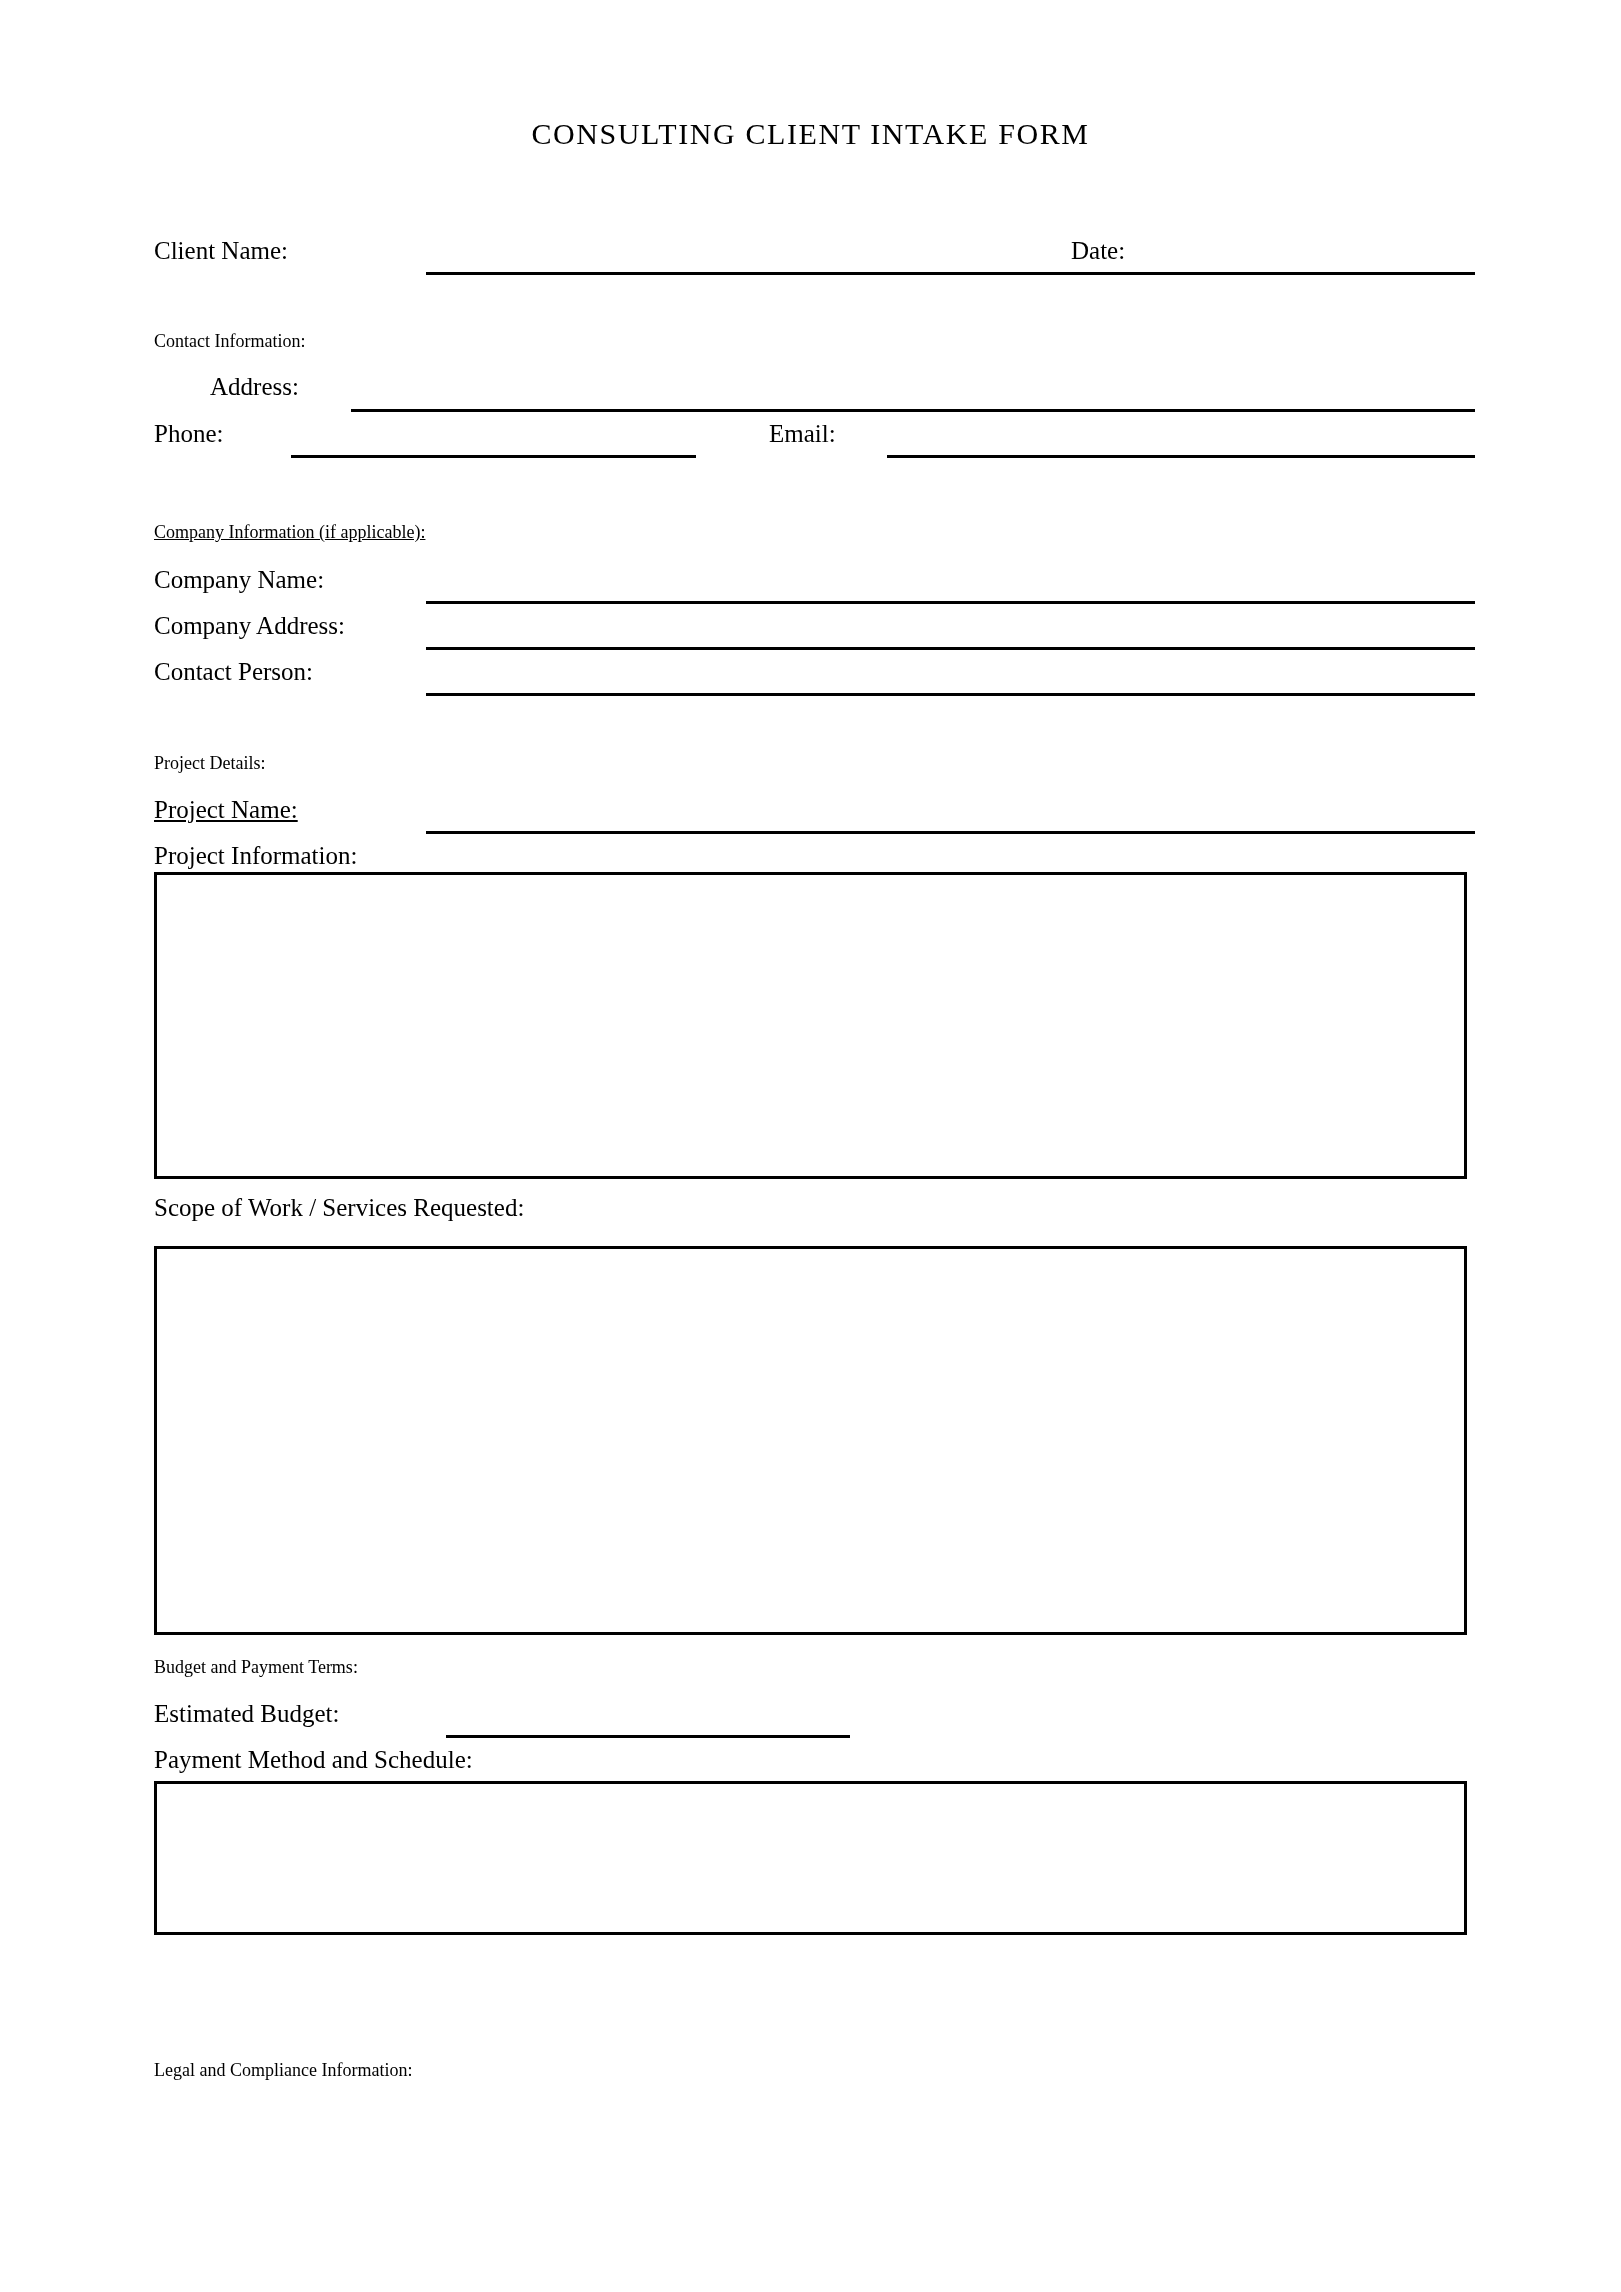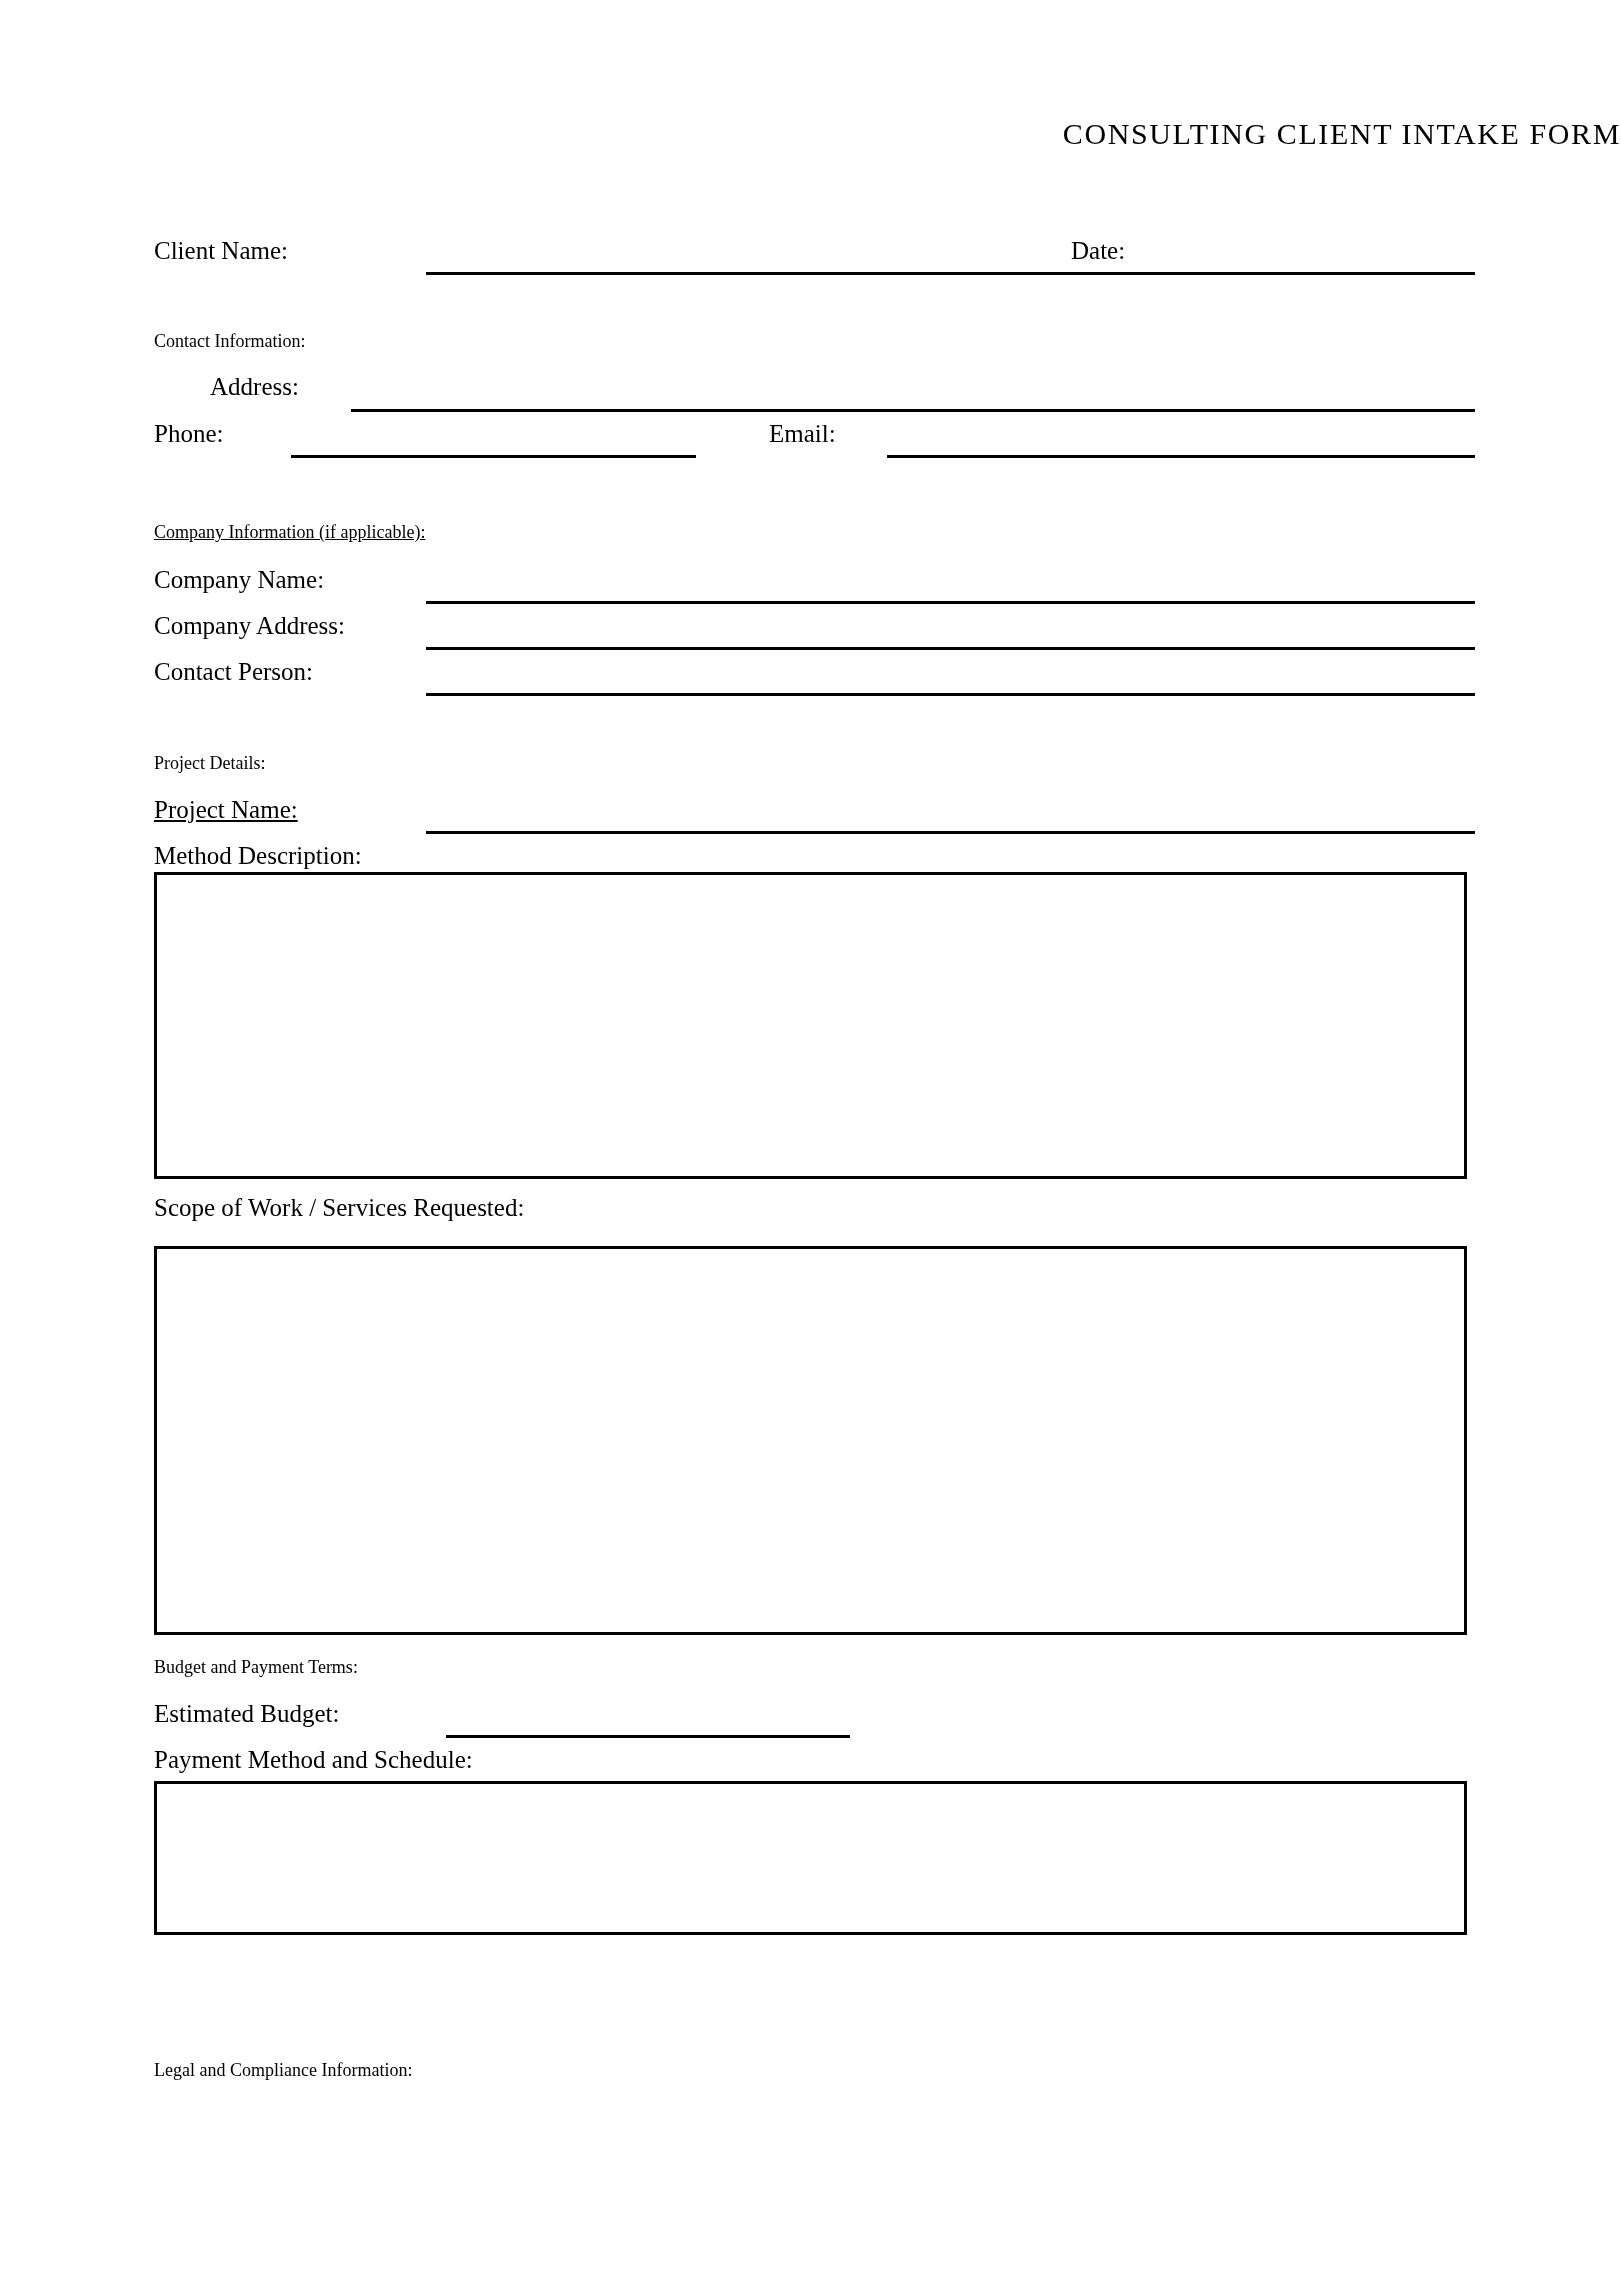--- a/index.html
+++ b/index.html
@@ -20,21 +20,21 @@
     overflow: hidden;
     box-sizing: border-box;
   }
 
   
   .form-title {
     position: absolute;
     left: 0;
     top: 117px;
     width: 1621px;
-    text-align: right;
+    text-align: center;
     font-size: 30px;
     letter-spacing: 1.6px;
     font-weight: 400;
     white-space: nowrap;
   }
 
   
   .label {
     position: absolute;
     font-size: 25px;
@@ -96,21 +96,21 @@
   <div class="rule" style="left:426px; top:647px; width:1049px;"></div>
 
   <div class="label" style="left:154px; top:657px;">Contact Person:</div>
   <div class="rule" style="left:426px; top:693px; width:1049px;"></div>
 
   <div class="section-head" style="left:154px; top:749px;">Project Details:</div>
 
   <div class="label" style="left:154px; top:795px;text-decoration:underline;">Project Name:</div>
   <div class="rule" style="left:426px; top:831px; width:1049px;"></div>
 
-  <div class="label" style="left:154px; top:841px;">Method Description:</div>
+  <div class="label" style="left:154px; top:841px;">Project Information:</div>
   <div class="answer-box" style="left:154px; top:872px; width:1313px; height:307px;"></div>
 
   <div class="label" style="left:154px; top:1193px;">Scope of Work / Services Requested:</div>
   <div class="answer-box" style="left:154px; top:1246px; width:1313px; height:389px;"></div>
 
   <div class="section-head" style="left:154px; top:1653px;">Budget and Payment Terms:</div>
 
   <div class="label" style="left:154px; top:1699px;text-align:center;">Estimated Budget:</div>
   <div class="rule" style="left:446px; top:1735px; width:404px;"></div>
   <div class="label" style="left:1071px; top:1788px;">USD</div>

